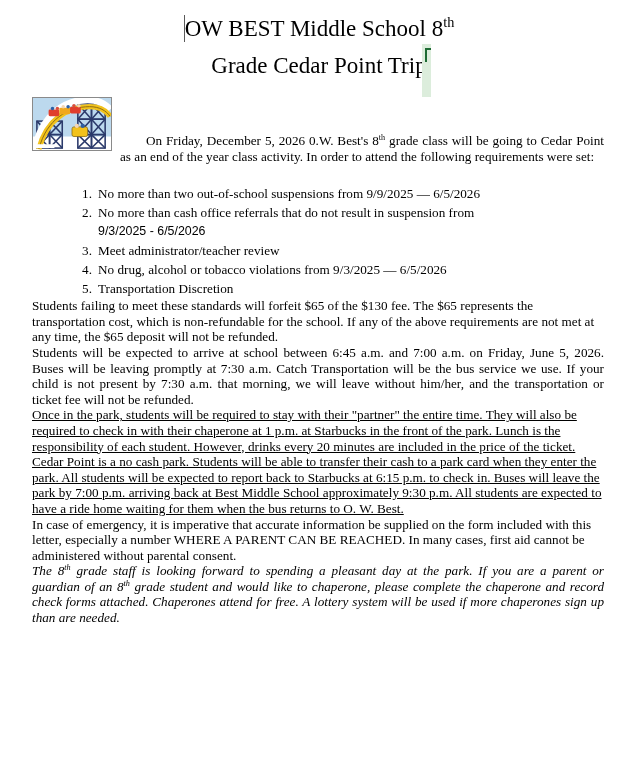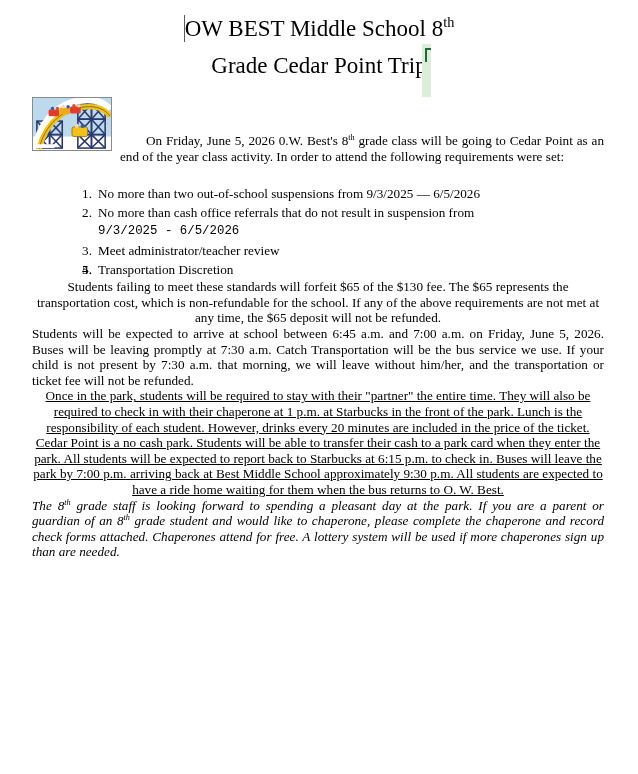--- a/index.html
+++ b/index.html
@@ -73,21 +73,21 @@
     padding: 0 34px 0 32px;
     font-size: 13.2px;
     line-height: 15.6px;
   }
 
   p.para {
     margin: 0;
     text-align: justify;
     text-justify: inter-word;
   }
-  p.para.left { text-align: center; }
+  p.para.left { text-align: left; }
 
   .intro-wrap { position: relative; margin-top: 16px; }
 
   
   .clipart {
     float: left;
     width: 80px;
     height: 54px;
     margin: 0 8px 0 0;
     position: relative;
@@ -119,21 +119,21 @@
     margin: 0;
   }
   ol.reqs > li .num {
     position: absolute;
     left: 38px;
     top: 0;
     width: 22px;
     text-align: right;
   }
   .sans-line {
-    font-family: Liberation Mono, monospace;
+    font-family: Liberation Sans, sans-serif;
     font-size: 12.4px;
     display: block;
   }
 
   
   .blk-forfeit { margin-top: 18px; }
   .blk-arrive  { margin-top: 18px; }
   .blk-park    { margin-top: 18px; text-decoration: underline; }
   .blk-emerg   { margin-top: 17px; }
   .blk-staff   { margin-top: 18px; font-style: italic; }
@@ -193,50 +193,52 @@
           </g>
 
           <g>
             <rect x="40" y="30" width="16" height="10" rx="2" fill="#f2c21c" stroke="#8a6a10" stroke-width="0.8"></rect>
             <circle cx="45" cy="29" r="2.2" fill="#f4d6b0"></circle>
             <circle cx="51" cy="29" r="2.2" fill="#2e5fa3"></circle>
           </g>
           <path d="M2 50 L22 50" stroke="#ffffff" stroke-width="4" fill="none"></path>
         </svg>
       </div>
-      <p class="intro-text"><span class="indent"></span><span>On Friday, June 5, 2026 0.W. Best's 8</span><span class="sup">th</span><span> grade class will be going to Cedar Point as an end of the year class activity. In order to attend the following requirements were set:</span></p>
+      <p class="intro-text"><span class="indent"></span><span>On Friday, December 5, 2026 0.W. Best's 8</span><span class="sup">th</span><span> grade class will be going to Cedar Point as an end of the year class activity. In order to attend the following requirements were set:</span></p>
       <div style="clear:both"></div>
     </div>
 
     <ol class="reqs">
       <li>
         <span class="num">1.</span>
-        <span>No more than two out-of-school suspensions from 9/3/2025 — 6/5/2026</span>
+        <span>No more than two out-of-school suspensions from 9/9/2025 — 6/5/2026</span>
       </li>
       <li>
         <span class="num">2.</span>
         <span>No more than cash office referrals that do not result in suspension from</span>
         <span class="sans-line">9/3/2025 - 6/5/2026</span>
       </li>
       <li>
         <span class="num">3.</span>
         <span>Meet administrator/teacher review</span>
       </li>
       <li>
         <span class="num">4.</span>
+        <span>No drug, alcohol or tobacco violations from 9/3/2025 — 6/5/2026</span>
       </li>
       <li>
         <span class="num">5.</span>
         <span>Transportation Discretion</span>
       </li>
     </ol>
 
     <p class="para left blk-forfeit">Students failing to meet these standards will forfeit $65 of the $130 fee. The $65 represents the transportation cost, which is non-refundable for the school. If any of the above requirements are not met at any time, the $65 deposit will not be refunded.</p>
 
     <p class="para blk-arrive">Students will be expected to arrive at school between 6:45 a.m. and 7:00 a.m. on Friday, June 5, 2026. Buses will be leaving promptly at 7:30 a.m. Catch Transportation will be the bus service we use. If your child is not present by 7:30 a.m. that morning, we will leave without him/her, and the transportation or ticket fee will not be refunded.</p>
 
     <p class="para left blk-park">Once in the park, students will be required to stay with their "partner" the entire time. They will also be required to check in with their chaperone at 1 p.m. at Starbucks in the front of the park. Lunch is the responsibility of each student. However, drinks every 20 minutes are included in the price of the ticket. Cedar Point is a no cash park. Students will be able to transfer their cash to a park card when they enter the park. All students will be expected to report back to Starbucks at 6:15 p.m. to check in. Buses will leave the park by 7:00 p.m. arriving back at Best Middle School approximately 9:30 p.m. All students are expected to have a ride home waiting for  them when the bus returns to O. W. Best.</p>
 
+    <p class="para left blk-emerg">In case of emergency, it is imperative that accurate information be supplied on the form included with this letter, especially a number WHERE A PARENT CAN BE REACHED. In many cases, first aid cannot be administered without parental consent.</p>
 
     <p class="para blk-staff"><span>The 8</span><span class="sup">th</span><span> grade staff is looking forward to spending a pleasant day at the park. If you are a parent or guardian of an 8</span><span class="sup">th</span><span> grade student and would like to chaperone, please complete the chaperone and record check forms attached. Chaperones attend for free. A lottery system will be used if more chaperones sign up than are needed.</span></p>
 
   </div>
 </div>
 
 </body></html>

